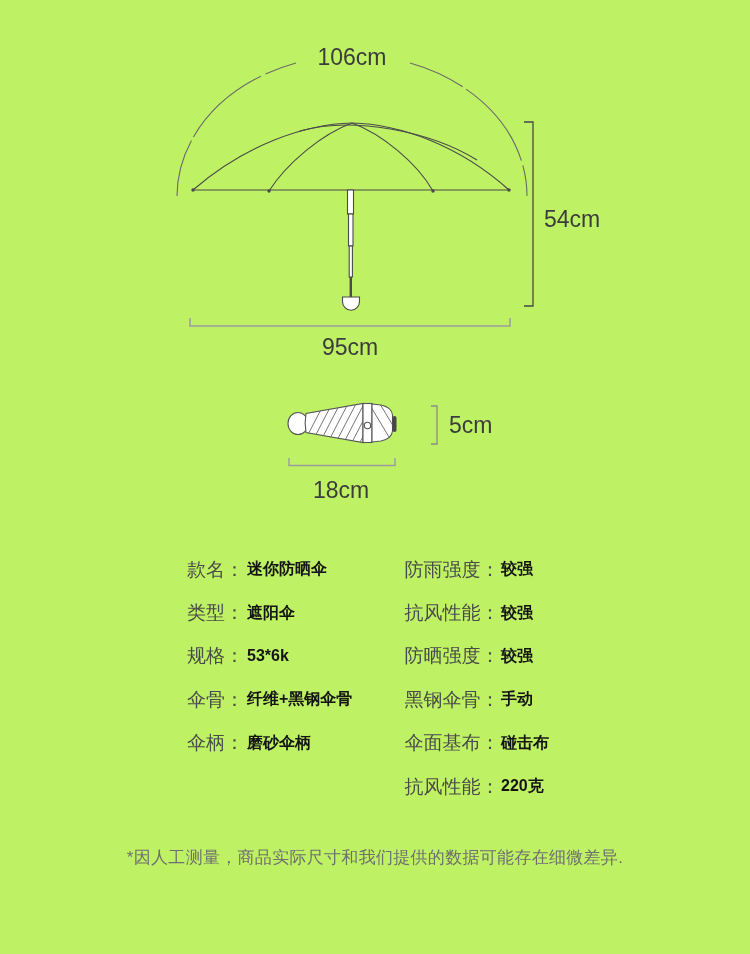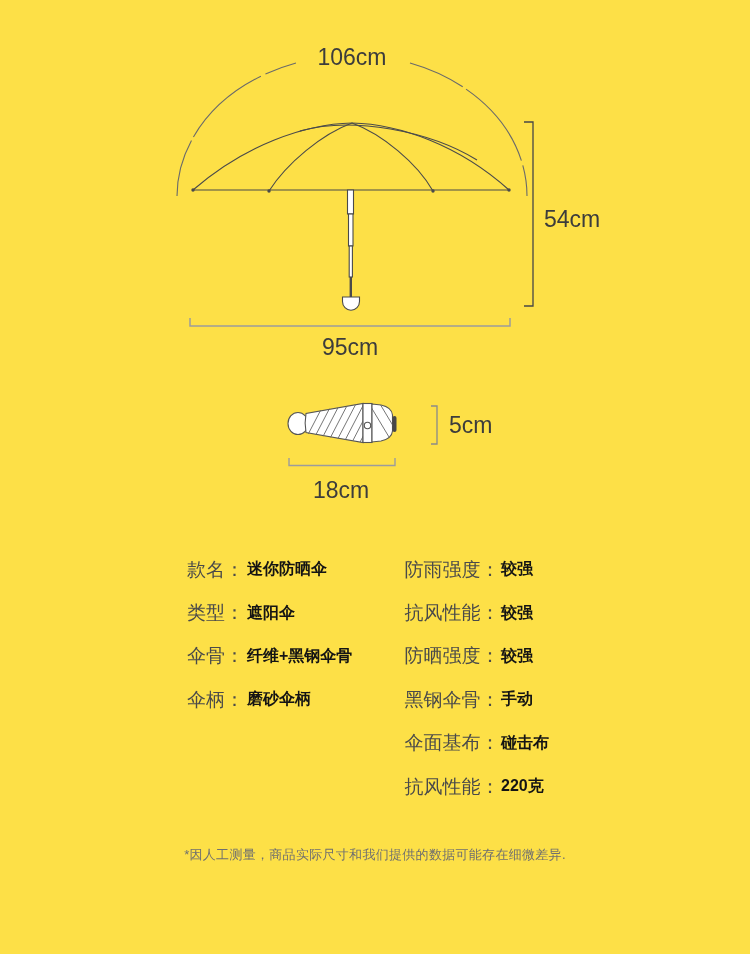--- a/index.html
+++ b/index.html
@@ -1,19 +1,19 @@
 <!DOCTYPE html>
 <html><head>
 <meta charset="utf-8">
 <style>
   html,body{margin:0;padding:0;background:#ffffff;}
   .canvas{
     position:relative;
     width:750px;height:954px;
-    background:#fde047;
+    background:#bef264;
     font-family:"Liberation Sans", sans-serif;
     overflow:hidden;
   }
   .diagram-svg{position:absolute;left:0;top:0;}
   .dim-label{
     font-family:"Liberation Sans", sans-serif;
     font-size:23px;
     fill:#3c3c3c;
   }
   .spec-col{position:absolute;top:548px;}
@@ -24,21 +24,21 @@
     font-size:19px;color:#4a4a4a;display:inline-block;
   }
   .spec-col.left  .spec-label{width:60px;}
   .spec-col.right .spec-label{width:98px;}
   .spec-value{
     font-size:16px;color:#141414;font-weight:700;
   }
   .footnote{
     position:absolute;left:0;top:846px;width:750px;
     text-align:center;
-    font-size:13px;color:#6f6f6f;letter-spacing:.3px;
+    font-size:17px;color:#6f6f6f;letter-spacing:.3px;
   }
 </style>
 </head>
 <body>
 
 <div class="canvas">
 
   <svg class="diagram-svg" width="750" height="520" viewBox="0 0 750 520">
     <defs>
       <clipPath id="bodyClip">
@@ -116,20 +116,24 @@
   <div class="spec-col left">
     <div class="spec-row">
       <span class="spec-label">款名：</span>
       <span class="spec-value">迷你防晒伞</span>
     </div>
     <div class="spec-row">
       <span class="spec-label">类型：</span>
       <span class="spec-value">遮阳伞</span>
     </div>
     <div class="spec-row">
+      <span class="spec-label">规格：</span>
+      <span class="spec-value">53*6k</span>
+    </div>
+    <div class="spec-row">
       <span class="spec-label">伞骨：</span>
       <span class="spec-value">纤维+黑钢伞骨</span>
     </div>
     <div class="spec-row">
       <span class="spec-label">伞柄：</span>
       <span class="spec-value">磨砂伞柄</span>
     </div>
   </div>
 
   <div class="spec-col right">

